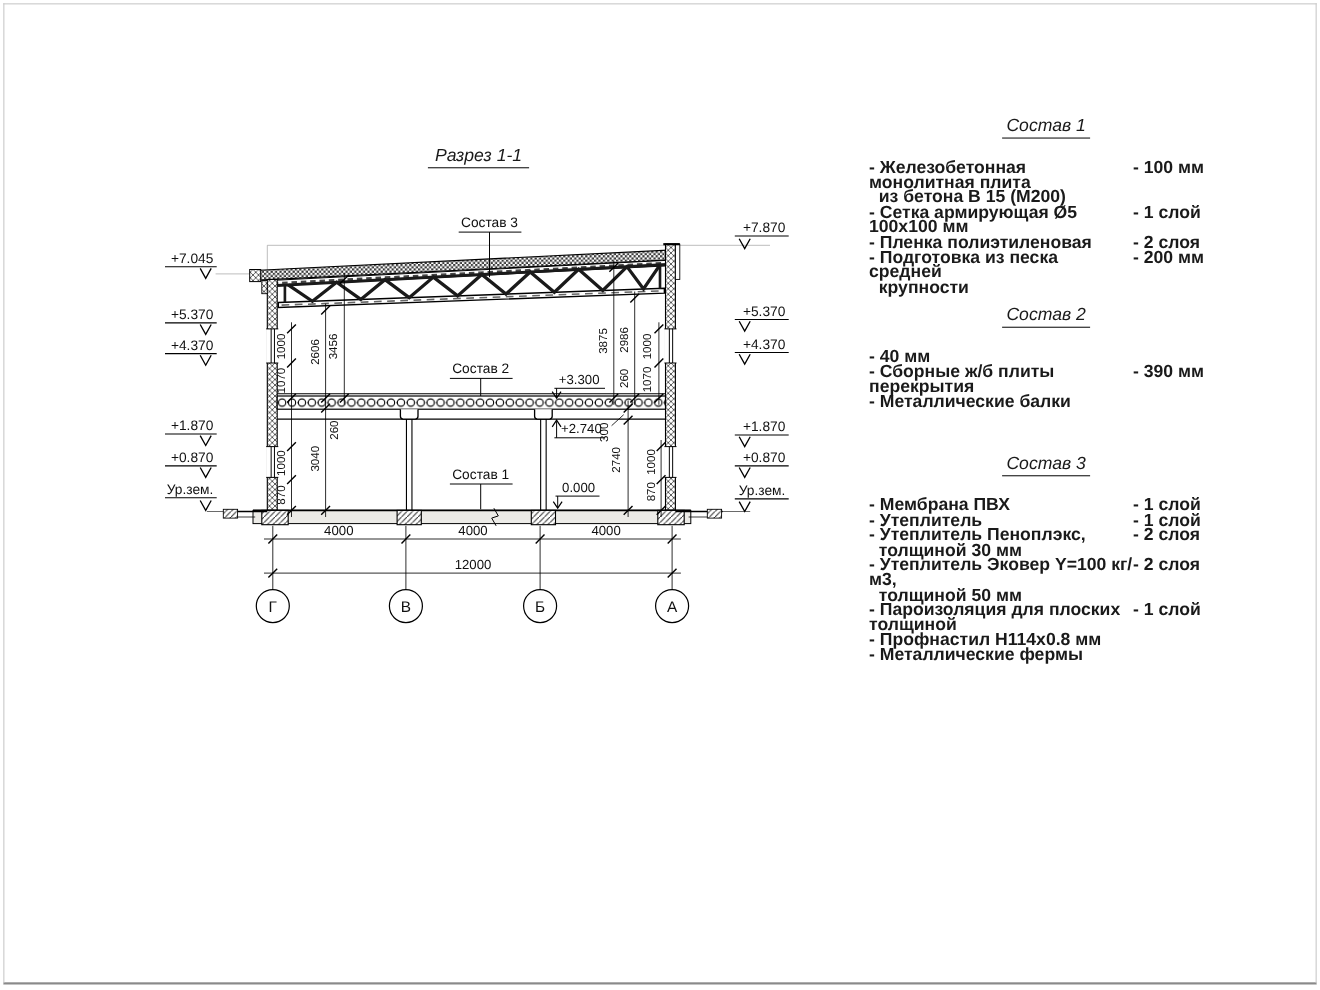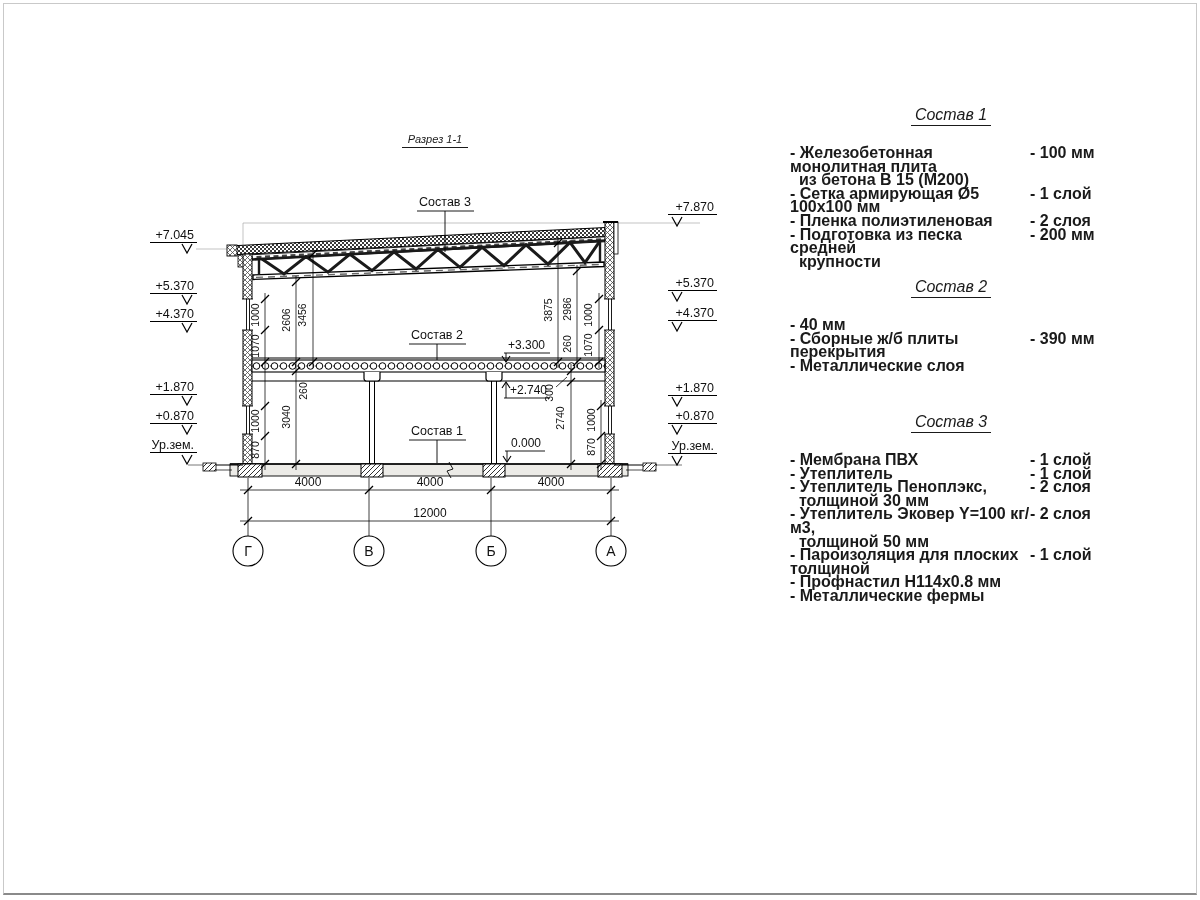--- a/index.html
+++ b/index.html
@@ -1,21 +1,21 @@
 <!DOCTYPE html>
 <html><head>
 <meta charset="utf-8">
 <style>
   html,body{margin:0;padding:0;background:#fff;}
   #sheet{position:relative;width:1200px;height:900px;background:#ffffff;overflow:hidden;
          font-family:"Liberation Sans",sans-serif;color:#1a1a1a;}
   #frame{position:absolute;left:3px;top:3px;right:3px;bottom:5px;border:1px solid #c9c9c9;
          border-bottom:2px solid #8a8a8a;pointer-events:none;}
   .abs{position:absolute;}
-  .drw-title{font-size:11px;font-style:italic;text-align:center;}
+  .drw-title{font-size:16px;font-style:italic;text-align:center;}
   .drw-title span{border-bottom:1.3px solid #1a1a1a;padding:0 6px 2px 6px;}
   .comp-list{position:absolute;width:322px;}
   .comp-head{text-align:center;font-size:16px;font-style:italic;margin-bottom:22px;}
   .comp-head span{border-bottom:1.2px solid #1a1a1a;padding:0 4px 2px 4px;}
   .comp-item{display:flex;align-items:flex-start;font-size:16px;line-height:13.6px;font-weight:bold;}
   .comp-item .nm{flex:1;white-space:pre-wrap;}
   .comp-item .vl{width:82px;white-space:nowrap;}
   svg text{font-family:"Liberation Sans",sans-serif;fill:#111;}
   .dim{font-size:10.5px;}
   .lvl{font-size:12px;}
@@ -347,21 +347,21 @@
       <span>Состав 2</span>
     </div>
     <div class="comp-item">
         <div class="vl">- 40 мм</div>
       </div>
     <div class="comp-item">
         <div class="nm">- Сборные ж/б плиты перекрытия</div>
         <div class="vl">- 390 мм</div>
       </div>
     <div class="comp-item">
-        <div class="nm">- Металлические слоя</div>
+        <div class="nm">- Металлические балки</div>
         <div class="vl"></div>
       </div>
   </div>
 
   <div class="comp-list" style="left:790px;top:413px;">
     <div class="comp-head">
       <span>Состав 3</span>
     </div>
     <div class="comp-item">
         <div class="nm">- Мембрана ПВХ</div>

